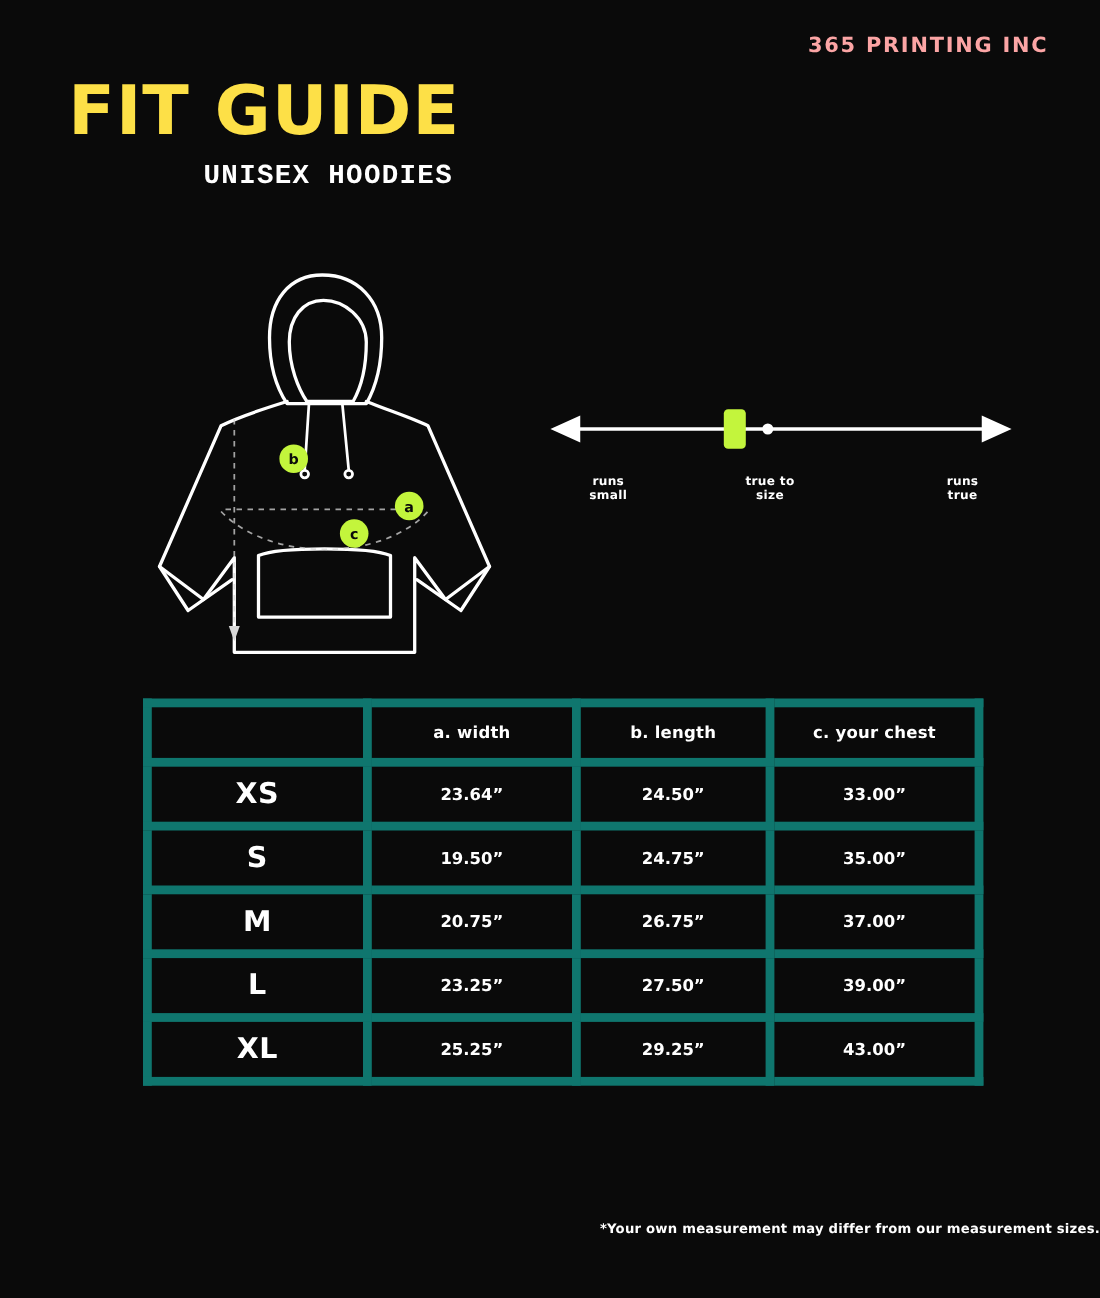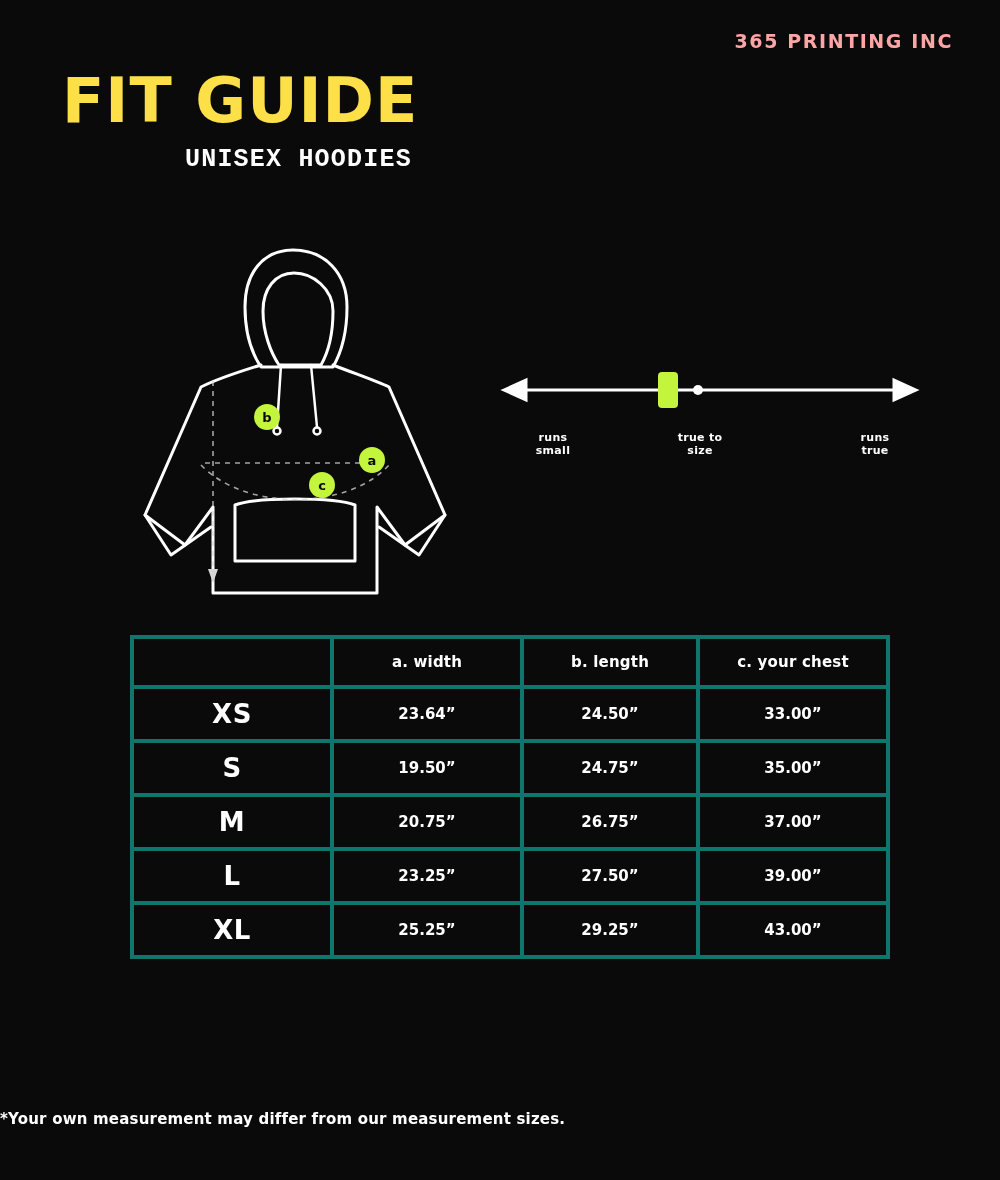--- a/index.html
+++ b/index.html
@@ -84,21 +84,21 @@
     left: 130px;
     top: 635px;
     width: 756px;
   }
   table.sizes {
     border-collapse: collapse;
     width: 756px;
     table-layout: fixed;
   }
   table.sizes td, table.sizes th {
-    border: 4px solid #0f766e;
+    border: 8px solid #0f766e;
     text-align: center;
     color: #ffffff;
     font-family: "DejaVu Sans", sans-serif;
     font-weight: bold;
   }
   table.sizes th {
     height: 44px;
     font-size: 15px;
     letter-spacing: 0.2px;
   }
@@ -114,25 +114,25 @@
   col.c0 { width: 200px; }
   col.c1 { width: 190px; }
   col.c2 { width: 176px; }
   col.c3 { width: 190px; }
 
   .footnote {
     position: absolute;
     left: 0;
     right: 0;
     top: 1110px;
-    text-align: left;
-    color: #ffffff;
-    font-family: "DejaVu Sans", sans-serif;
-    font-weight: bold;
-    font-size: 15px;
+    text-align: right;
+    color: #ffffff;
+    font-family: "DejaVu Sans", sans-serif;
+    font-weight: bold;
+    font-size: 12px;
     letter-spacing: 0.2px;
   }
 
   .dot-label {
     font-family: "DejaVu Sans", sans-serif;
     font-weight: bold;
     font-size: 13px;
     fill: #0a0a0a;
   }
 </style>

